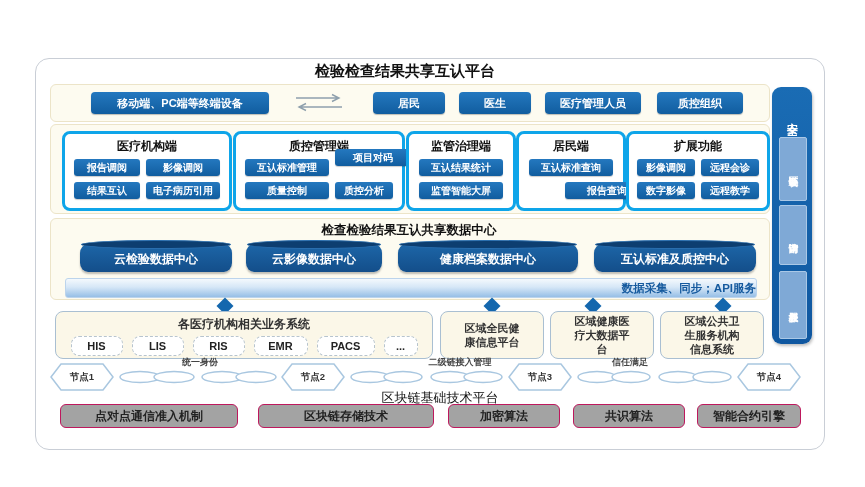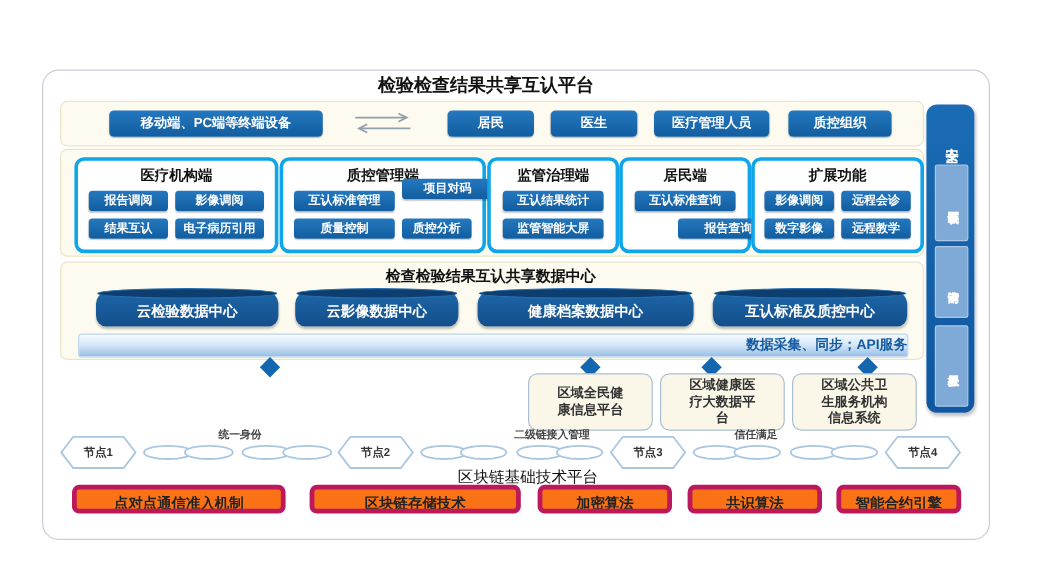--- a/index.html
+++ b/index.html
@@ -50,21 +50,21 @@
         font-size:11px;font-weight:600;color:#333;line-height:1.3;padding:2px 20px;}
 
   .hex{top:363px;width:64px;height:28px;}
   .hex svg{position:absolute;left:0;top:0;width:100%;height:100%;}
   .hex-label{position:absolute;left:0;top:0;width:100%;height:100%;display:flex;align-items:center;justify-content:center;
              font-size:9.5px;font-weight:bold;color:#333;}
   .chain{top:370px;height:14px;}
   .chain-label{top:356px;text-align:center;font-size:9px;font-weight:bold;color:#444;white-space:nowrap;}
 
   .bc-title{left:300px;top:389px;width:280px;text-align:center;font-size:13px;font-weight:normal;color:#111;}
-  .bcbox{top:404px;height:24px;background:#f97316;border:4px solid #be185d;border-radius:6px;box-sizing:border-box;
+  .bcbox{top:404px;height:24px;background:#a3a3a3;border:1px solid #be185d;border-radius:6px;box-sizing:border-box;
          text-align:center;font-size:12px;font-weight:600;color:#222;line-height:22px;white-space:nowrap;overflow:hidden;}
 
   .sidebar{left:772px;top:87px;width:40px;height:257px;background:linear-gradient(180deg,#1a6cb4,#0f57a0);
            border-radius:9px;box-shadow:1px 2px 3px rgba(0,0,0,.25);}
   .vtext{writing-mode:vertical-rl;text-orientation:upright;}
   .sb-title{position:absolute;left:0;top:8px;width:100%;height:42px;display:flex;align-items:center;justify-content:center;
             color:#fff;font-size:11px;font-weight:bold;letter-spacing:2px;}
   .sb-item{position:absolute;left:7px;width:26px;background:#7fa9d6;border:1px solid #aac8e6;border-radius:2px;
            display:flex;align-items:center;justify-content:center;color:#fff;font-size:9.5px;font-weight:bold;}
 </style>
@@ -135,20 +135,31 @@
   <div class="abs cyl" style="left:398px;width:180px;"><span class="cyl-label">健康档案数据中心</span></div>
   <div class="abs cyl" style="left:594px;width:162px;"><span class="cyl-label">互认标准及质控中心</span></div>
 
   <div class="abs banner">数据采集、同步；API服务</div>
 
   <div class="abs diamond" style="left:219px;"></div>
   <div class="abs diamond" style="left:486px;"></div>
   <div class="abs diamond" style="left:587px;"></div>
   <div class="abs diamond" style="left:717px;"></div>
 
+  <div class="abs srcbox" style="left:55px;width:378px;">
+    <div class="bigbox-title">各医疗机构相关业务系统</div>
+    <div class="subrow">
+      <div class="subbox" style="width:50px;">HIS</div>
+      <div class="subbox" style="width:50px;">LIS</div>
+      <div class="subbox" style="width:50px;">RIS</div>
+      <div class="subbox" style="width:52px;">EMR</div>
+      <div class="subbox" style="width:56px;">PACS</div>
+      <div class="subbox" style="width:32px;">...</div>
+    </div>
+  </div>
   <div class="abs srcbox rbox" style="left:440px;width:104px;">区域全民健康信息平台</div>
   <div class="abs srcbox rbox" style="left:550px;width:104px;">区域健康医疗大数据平台</div>
   <div class="abs srcbox rbox" style="left:660px;width:104px;">区域公共卫生服务机构信息系统</div>
 
   <div class="abs hex" style="left:50px;">
     <svg viewBox="0 0 64 28">
         <polygon points="11,1 53,1 63,14 53,27 11,27 1,14" fill="#fff" stroke="#a9c7e0" stroke-width="1.5"></polygon>
       </svg>
     <div class="hex-label">节点1</div>
   </div>

